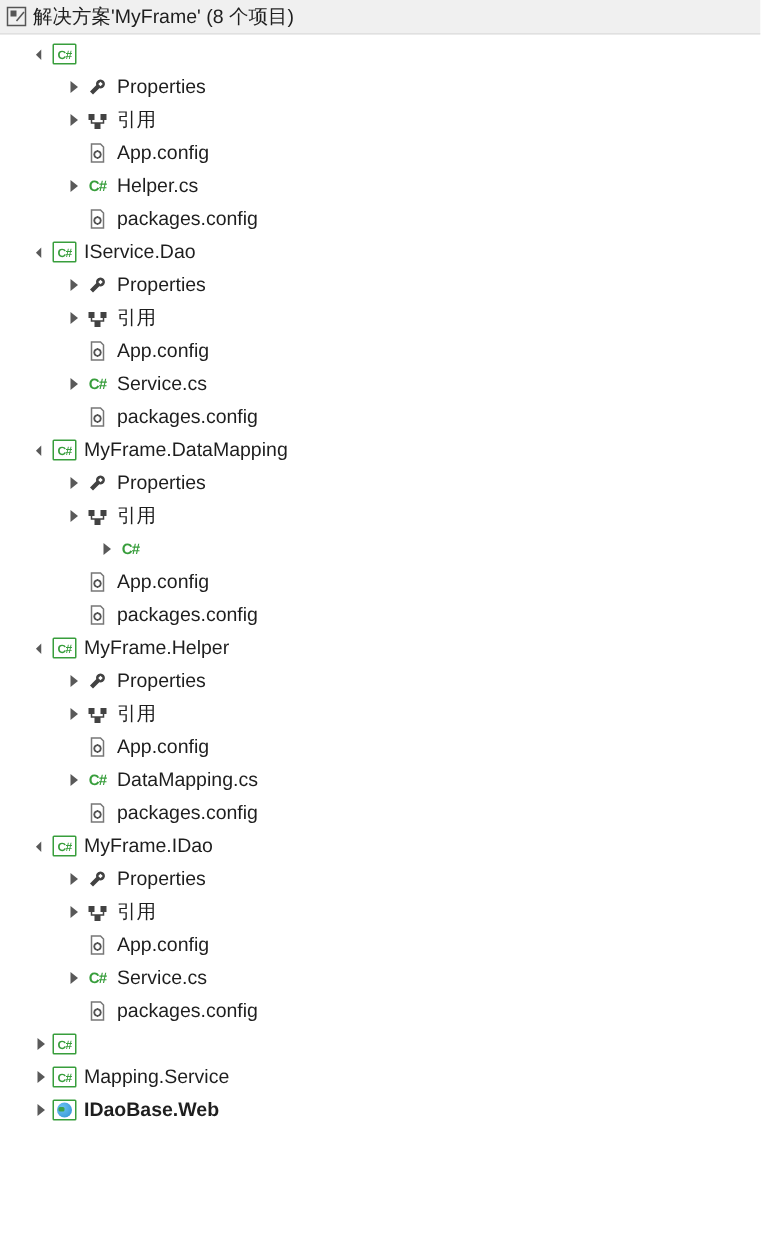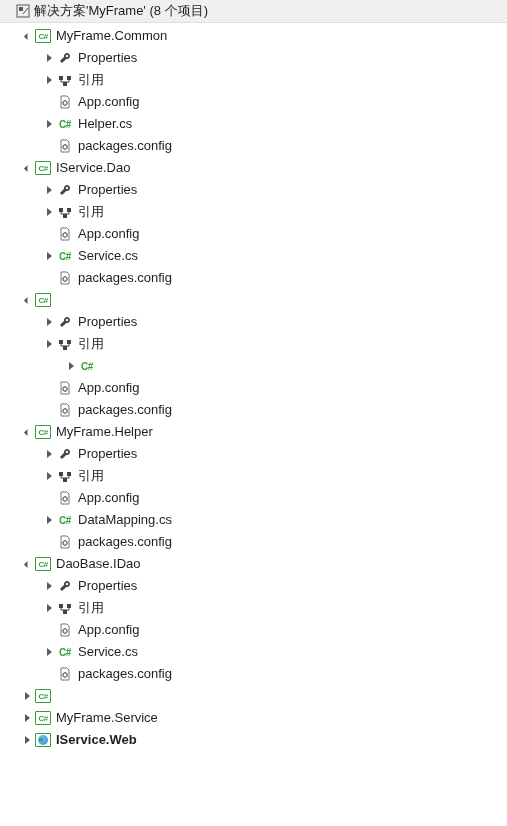--- a/index.html
+++ b/index.html
@@ -6,21 +6,21 @@
     body {
       font-family: "Segoe UI", "Microsoft YaHei", Tahoma, sans-serif;
       font-size: 13px;
       background: #fff;
       color: #1e1e1e;
       width: 507px;
     }
     .header {
       display: flex;
       align-items: center;
-      padding: 3px 16px;
+      padding: 3px 4px;
       background: #f0f0f0;
       border-bottom: 1px solid #e0e0e0;
       gap: 4px;
     }
     .header-icon {
       width: 14px;
       height: 14px;
       display: inline-flex;
       align-items: center;
       justify-content: center;
@@ -128,21 +128,20 @@
 
 <div class="tree" id="tree">
     <div class="row">
       <span class="indent" style="width:18px"></span>
       <span class="expander">
         <span class="tri-open"></span>
       </span>
       <span class="icon">
         <span class="csproj">C#</span>
       </span>
-      <span class="label">MyFrame.Common</span>
     </div>
     <div class="row">
       <span class="indent" style="width:40px"></span>
       <span class="expander">
         <span class="tri-closed"></span>
       </span>
       <span class="icon">
         <svg width="14" height="14" viewBox="0 0 14 14">
           <path d="M9 2a3 3 0 0 0-2.9 3.8L2 10l2 2 4.2-4.1A3 3 0 1 0 9 2zm0 1.5l1.5 1.5L9 6.5 7.5 5 9 3.5z" fill="#424242"></path>
         </svg>
@@ -270,20 +269,21 @@
       <span class="label">packages.config</span>
     </div>
     <div class="row">
       <span class="indent" style="width:18px"></span>
       <span class="expander">
         <span class="tri-open"></span>
       </span>
       <span class="icon">
         <span class="csproj">C#</span>
       </span>
+      <span class="label">MyFrame.DataMapping</span>
     </div>
     <div class="row">
       <span class="indent" style="width:40px"></span>
       <span class="expander">
         <span class="tri-closed"></span>
       </span>
       <span class="icon">
         <svg width="14" height="14" viewBox="0 0 14 14">
           <path d="M9 2a3 3 0 0 0-2.9 3.8L2 10l2 2 4.2-4.1A3 3 0 1 0 9 2zm0 1.5l1.5 1.5L9 6.5 7.5 5 9 3.5z" fill="#424242"></path>
         </svg>
@@ -410,21 +410,21 @@
       <span class="label">packages.config</span>
     </div>
     <div class="row">
       <span class="indent" style="width:18px"></span>
       <span class="expander">
         <span class="tri-open"></span>
       </span>
       <span class="icon">
         <span class="csproj">C#</span>
       </span>
-      <span class="label">DaoBase.IDao</span>
+      <span class="label">MyFrame.IDao</span>
     </div>
     <div class="row">
       <span class="indent" style="width:40px"></span>
       <span class="expander">
         <span class="tri-closed"></span>
       </span>
       <span class="icon">
         <svg width="14" height="14" viewBox="0 0 14 14">
           <path d="M9 2a3 3 0 0 0-2.9 3.8L2 10l2 2 4.2-4.1A3 3 0 1 0 9 2zm0 1.5l1.5 1.5L9 6.5 7.5 5 9 3.5z" fill="#424242"></path>
         </svg>
@@ -490,27 +490,27 @@
       </span>
     </div>
     <div class="row">
       <span class="indent" style="width:18px"></span>
       <span class="expander">
         <span class="tri-closed"></span>
       </span>
       <span class="icon">
         <span class="csproj">C#</span>
       </span>
-      <span class="label">MyFrame.Service</span>
+      <span class="label">Mapping.Service</span>
     </div>
     <div class="row">
       <span class="indent" style="width:18px"></span>
       <span class="expander">
         <span class="tri-closed"></span>
       </span>
       <span class="icon">
         <span class="webproj">
           <span class="globe"></span>
         </span>
       </span>
-      <span class="label bold">IService.Web</span>
+      <span class="label bold">IDaoBase.Web</span>
     </div>
   </div>
 
 </body></html>

